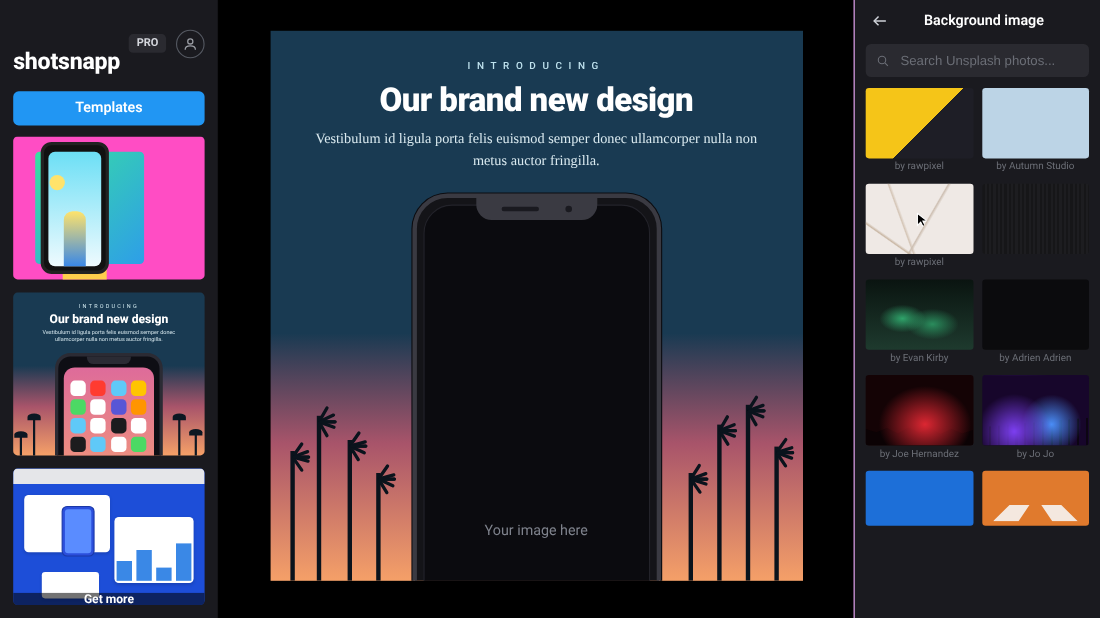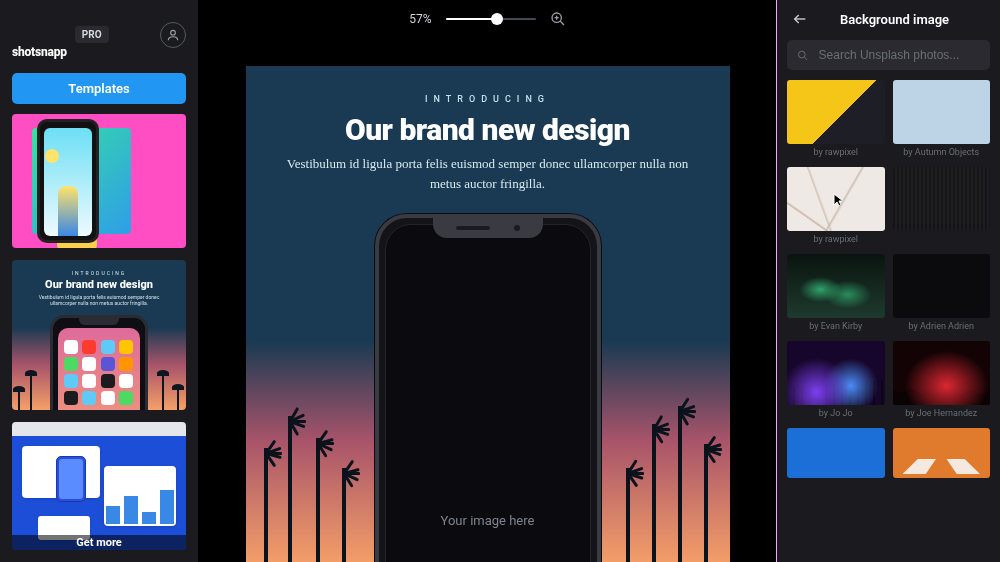--- a/index.html
+++ b/index.html
@@ -40,21 +40,21 @@
     border-right: 1px solid #000;
   }
   .brand-row {
     display: flex;
     align-items: center;
     gap: 8px;
     padding: 10px 12px 8px 12px;
   }
   .brand {
     font-weight: 800;
-    font-size: 12px;
+    font-size: 21px;
     letter-spacing: -0.2px;
     margin-top: 35px;
   }
   .pro-badge {
     font-size: 10px;
     font-weight: 700;
     background: var(--pill-bg);
     border-radius: 4px;
     padding: 3px 7px;
     color: #d5d7dd;
@@ -396,35 +396,20 @@
         </div>
         <div class="tpl-light-phone"></div>
         <div class="tpl-light-charts"></div>
       </div>
       <div class="tpl-light-get">Get more</div>
     </div>
   </div>
 </aside>
 
 <main class="center-area">
-  <div class="top-toolbar">
-    <span class="zoom-val">57%</span>
-    <div class="zoom-track">
-      <div class="zoom-fill" style="width:57%"></div>
-      <div class="zoom-thumb" style="left:57%"></div>
-    </div>
-    <span class="zoom-in-icon">
-      <svg width="16" height="16" viewBox="0 0 24 24" fill="none" stroke="#9a9da4" stroke-width="2">
-          <circle cx="10" cy="10" r="7"></circle>
-          <line x1="21" y1="21" x2="15.5" y2="15.5"></line>
-          <line x1="10" y1="7" x2="10" y2="13"></line>
-          <line x1="7" y1="10" x2="13" y2="10"></line>
-        </svg>
-    </span>
-  </div>
 
   <div class="canvas-stage">
     <div class="mockup">
       <div class="mockup-intro">INTRODUCING</div>
       <div class="mockup-headline">Our brand new design</div>
       <div class="mockup-body">Vestibulum id ligula porta felis euismod semper donec ullamcorper nulla non metus auctor fringilla.</div>
 
       <div class="mockup-palms">
 
         <div class="mp mp-trunk" style="left:18px;height:118px">
@@ -526,21 +511,21 @@
     <input type="text" placeholder="Search Unsplash photos..." style="">
   </div>
 
   <div class="rp-grid">
     <div class="bg-item">
       <div class="bg-thumb th-yellow"></div>
       <div class="bg-label">by rawpixel</div>
     </div>
     <div class="bg-item">
       <div class="bg-thumb th-blue"></div>
-      <div class="bg-label">by Autumn Objects</div>
+      <div class="bg-label">by Autumn Studio</div>
     </div>
     <div class="bg-item">
       <div class="bg-thumb th-marble">
         <svg class="cursor" width="12" height="14" viewBox="0 0 12 14">
             <path d="M1 1 L1 12 L4 9 L6 13 L8 12 L6 8 L10 8 Z" fill="#000" stroke="#fff" stroke-width="1"></path>
           </svg>
       </div>
       <div class="bg-label">by rawpixel</div>
     </div>
     <div class="bg-item">
@@ -549,32 +534,32 @@
     </div>
     <div class="bg-item">
       <div class="bg-thumb th-palms"></div>
       <div class="bg-label">by Evan Kirby</div>
     </div>
     <div class="bg-item">
       <div class="bg-thumb th-black"></div>
       <div class="bg-label">by Adrien Adrien</div>
     </div>
     <div class="bg-item">
+      <div class="bg-thumb th-red">
+          <div class="crowd"></div>
+        </div>
+      <div class="bg-label">by Joe Hernandez</div>
+    </div>
+    <div class="bg-item">
       <div class="bg-thumb th-purple">
           <div class="hands"></div>
         </div>
       <div class="bg-label">by Jo Jo</div>
     </div>
     <div class="bg-item">
-      <div class="bg-thumb th-red">
-          <div class="crowd"></div>
-        </div>
-      <div class="bg-label">by Joe Hernandez</div>
-    </div>
-    <div class="bg-item">
       <div class="bg-thumb th-bluebox" style="height:50px"></div>
       <div class="bg-label"></div>
     </div>
     <div class="bg-item">
       <div class="bg-thumb th-orange" style="height:50px"></div>
       <div class="bg-label"></div>
     </div>
   </div>
 </aside>
 

